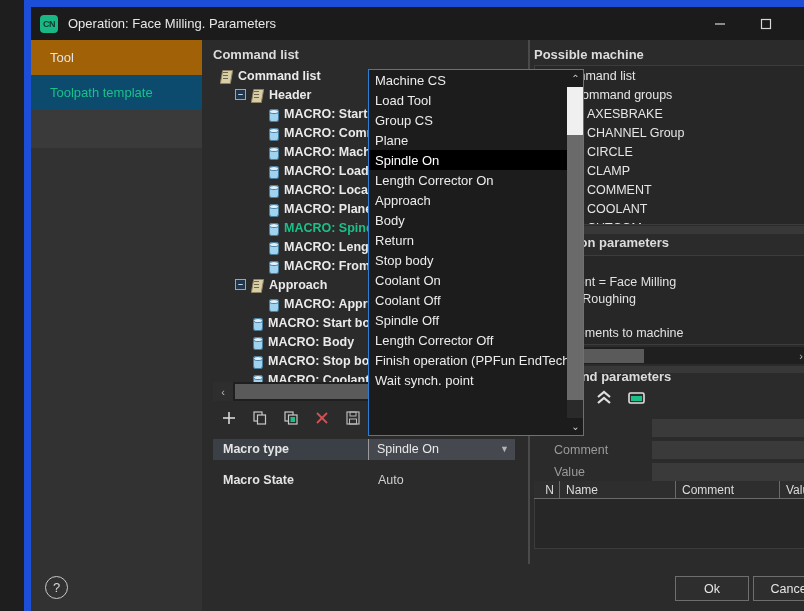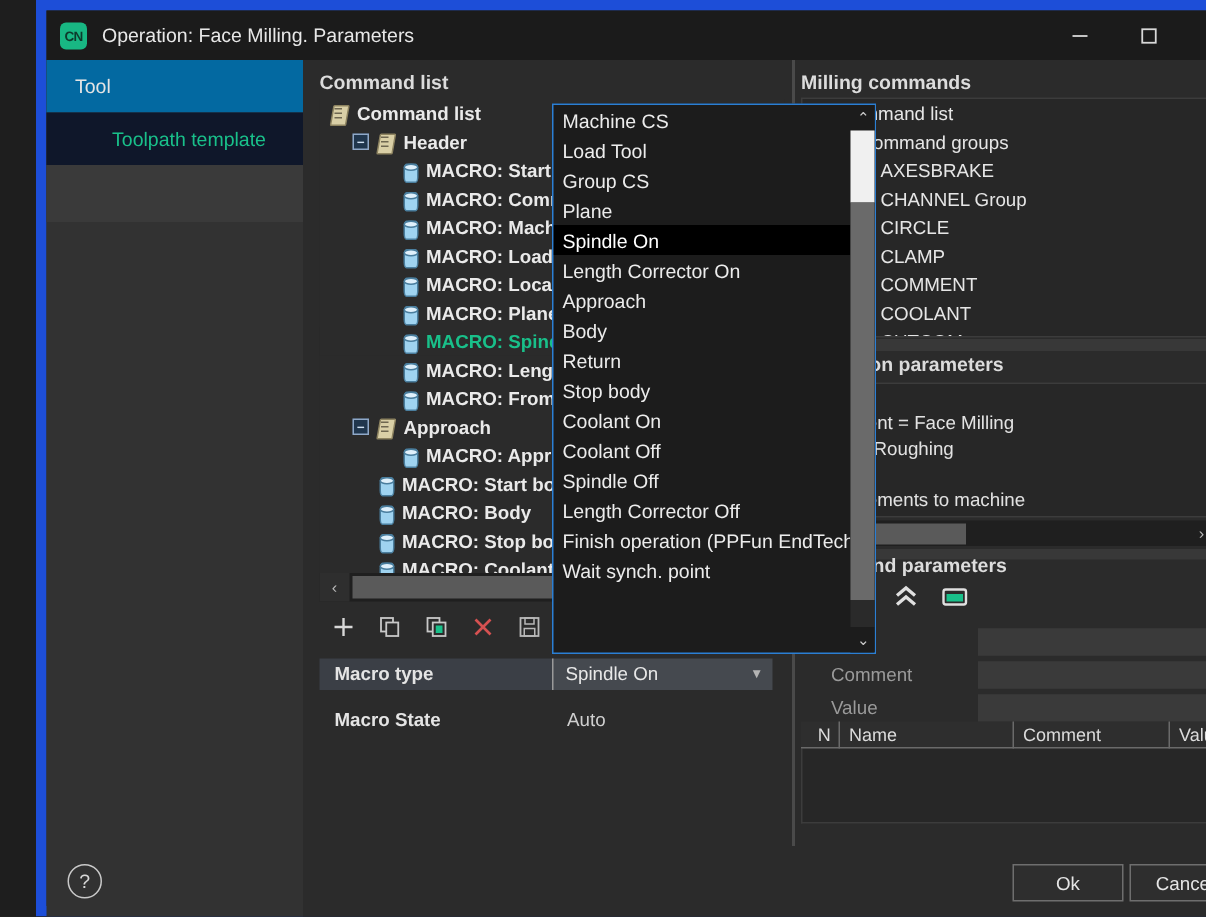--- a/index.html
+++ b/index.html
@@ -48,22 +48,22 @@
   
   #sidebar {
     position: absolute; left: 0; top: 33px;
     width: 171px; height: 578px;
     background: #323232;
   }
   .side-item {
     height: 35px; display: flex; align-items: center;
     padding-left: 19px; font-size: 13px;
   }
-  #side-tool { background: #0369a1; color: #e4e4e4; }
-  #side-template { background: #0f172a; color: #19c08a; justify-content: center; }
+  #side-tool { background: #a16207; color: #e4e4e4; }
+  #side-template { background: #0c4a6e; color: #19c08a; }
   #side-filler { background: #3a3a3a; height: 38px; }
   #help-btn {
     position: absolute; left: 14px; bottom: 19px;
     width: 23px; height: 23px; border-radius: 50%;
     border: 1.6px solid #c9c9c9; color: #d8d8d8;
     font-size: 13px; display: flex; align-items: center; justify-content: center;
     background: transparent;
   }
 
   
@@ -514,21 +514,21 @@
         <span>Spindle On</span>
         <span class="caret-dn">▼</span>
       </div>
     </div>
     <div class="frow" style="margin-top:9px;">
       <div class="flabel plain">Macro State</div>
       <div id="macro-state-val">Auto</div>
     </div>
   </div>
 
-  <div class="panel-title" style="left:503px; top:40px;">Milling commands</div>
+  <div class="panel-title" style="left:503px; top:40px;">Possible machine</div>
 
   <div id="pc-list">
       <div class="pc-row" style="padding-left: 6px;">
         <span class="ico-tag"></span>
         <span>Command list</span>
       </div>
       <div class="pc-row" style="padding-left: 20px;">
         <span class="ico-tag"></span>
         <span>Command groups</span>
       </div>

